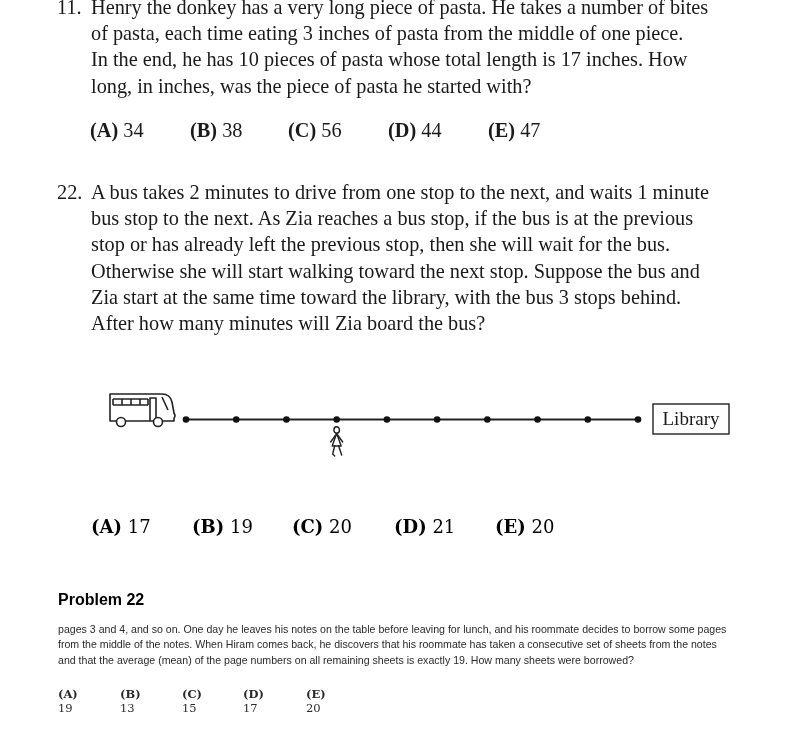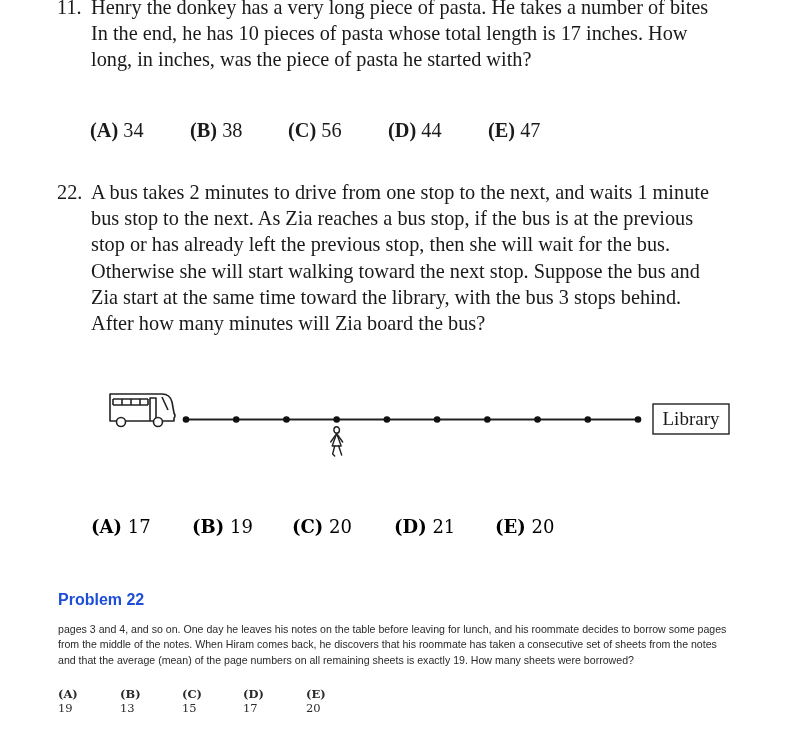--- a/index.html
+++ b/index.html
@@ -12,33 +12,34 @@
   .choices { position: absolute; font-size: 20.3px; white-space: nowrap; }
   .choice { position: absolute; top: 0; }
   .choice b { font-weight: bold; }
   #p11 { left: 57px; top: -6px; width: 700px; }
   #p11 .body-text { left: 34px; width: 650px; }
   #p11-choices { left: 90px; top: 119px; }
   #p22 { left: 57px; top: 179px; width: 700px; }
   #p22 .body-text { left: 34px; width: 655px; }
   #p22-choices { left: 91px; top: 516px; font-family: "DejaVu Serif", serif; font-size: 18px; }
   #diagram { position: absolute; left: 0; top: 380px; width: 805px; height: 100px; }
-  .section-title { position: absolute; left: 58px; top: 591px; font-family: "Liberation Sans", "DejaVu Sans", sans-serif; font-weight: bold; font-size: 16px; color: #1d4ed8; }
+  .section-title { position: absolute; left: 58px; top: 591px; font-family: "Liberation Sans", "DejaVu Sans", sans-serif; font-weight: bold; font-size: 16px; color: #000000; }
   .sans-body { position: absolute; left: 58px; top: 622px; width: 700px; font-family: "Liberation Sans", "DejaVu Sans", sans-serif; font-size: 10.6px; line-height: 15.3px; color: #2a2a2a; }
   .sans-body .line { white-space: nowrap; }
   .small-choices { position: absolute; left: 58px; top: 687px; font-family: "DejaVu Serif", serif; font-size: 11.5px; color: #2a2a2a; }
   .small-choices .choice b { font-weight: bold; }
 </style>
 </head>
 <body>
 
 <div id="p11" class="problem serif">
   <span class="num">11.</span>
   <div class="body-text">
     <span class="line">Henry the donkey has a very long piece of pasta. He takes a number of bites</span>
+    <span class="line">of pasta, each time eating 3 inches of pasta from the middle of one piece.</span>
     <span class="line">In the end, he has 10 pieces of pasta whose total length is 17 inches. How</span>
     <span class="line">long, in inches, was the piece of pasta he started with?</span>
   </div>
 </div>
 <div id="p11-choices" class="choices serif">
   <span class="choice" style="left:0px"><b>(A)</b> <span>34</span></span>
   <span class="choice" style="left:100px"><b>(B)</b> <span>38</span></span>
   <span class="choice" style="left:198px"><b>(C)</b> <span>56</span></span>
   <span class="choice" style="left:298px"><b>(D)</b> <span>44</span></span>
   <span class="choice" style="left:398px"><b>(E)</b> <span>47</span></span>

